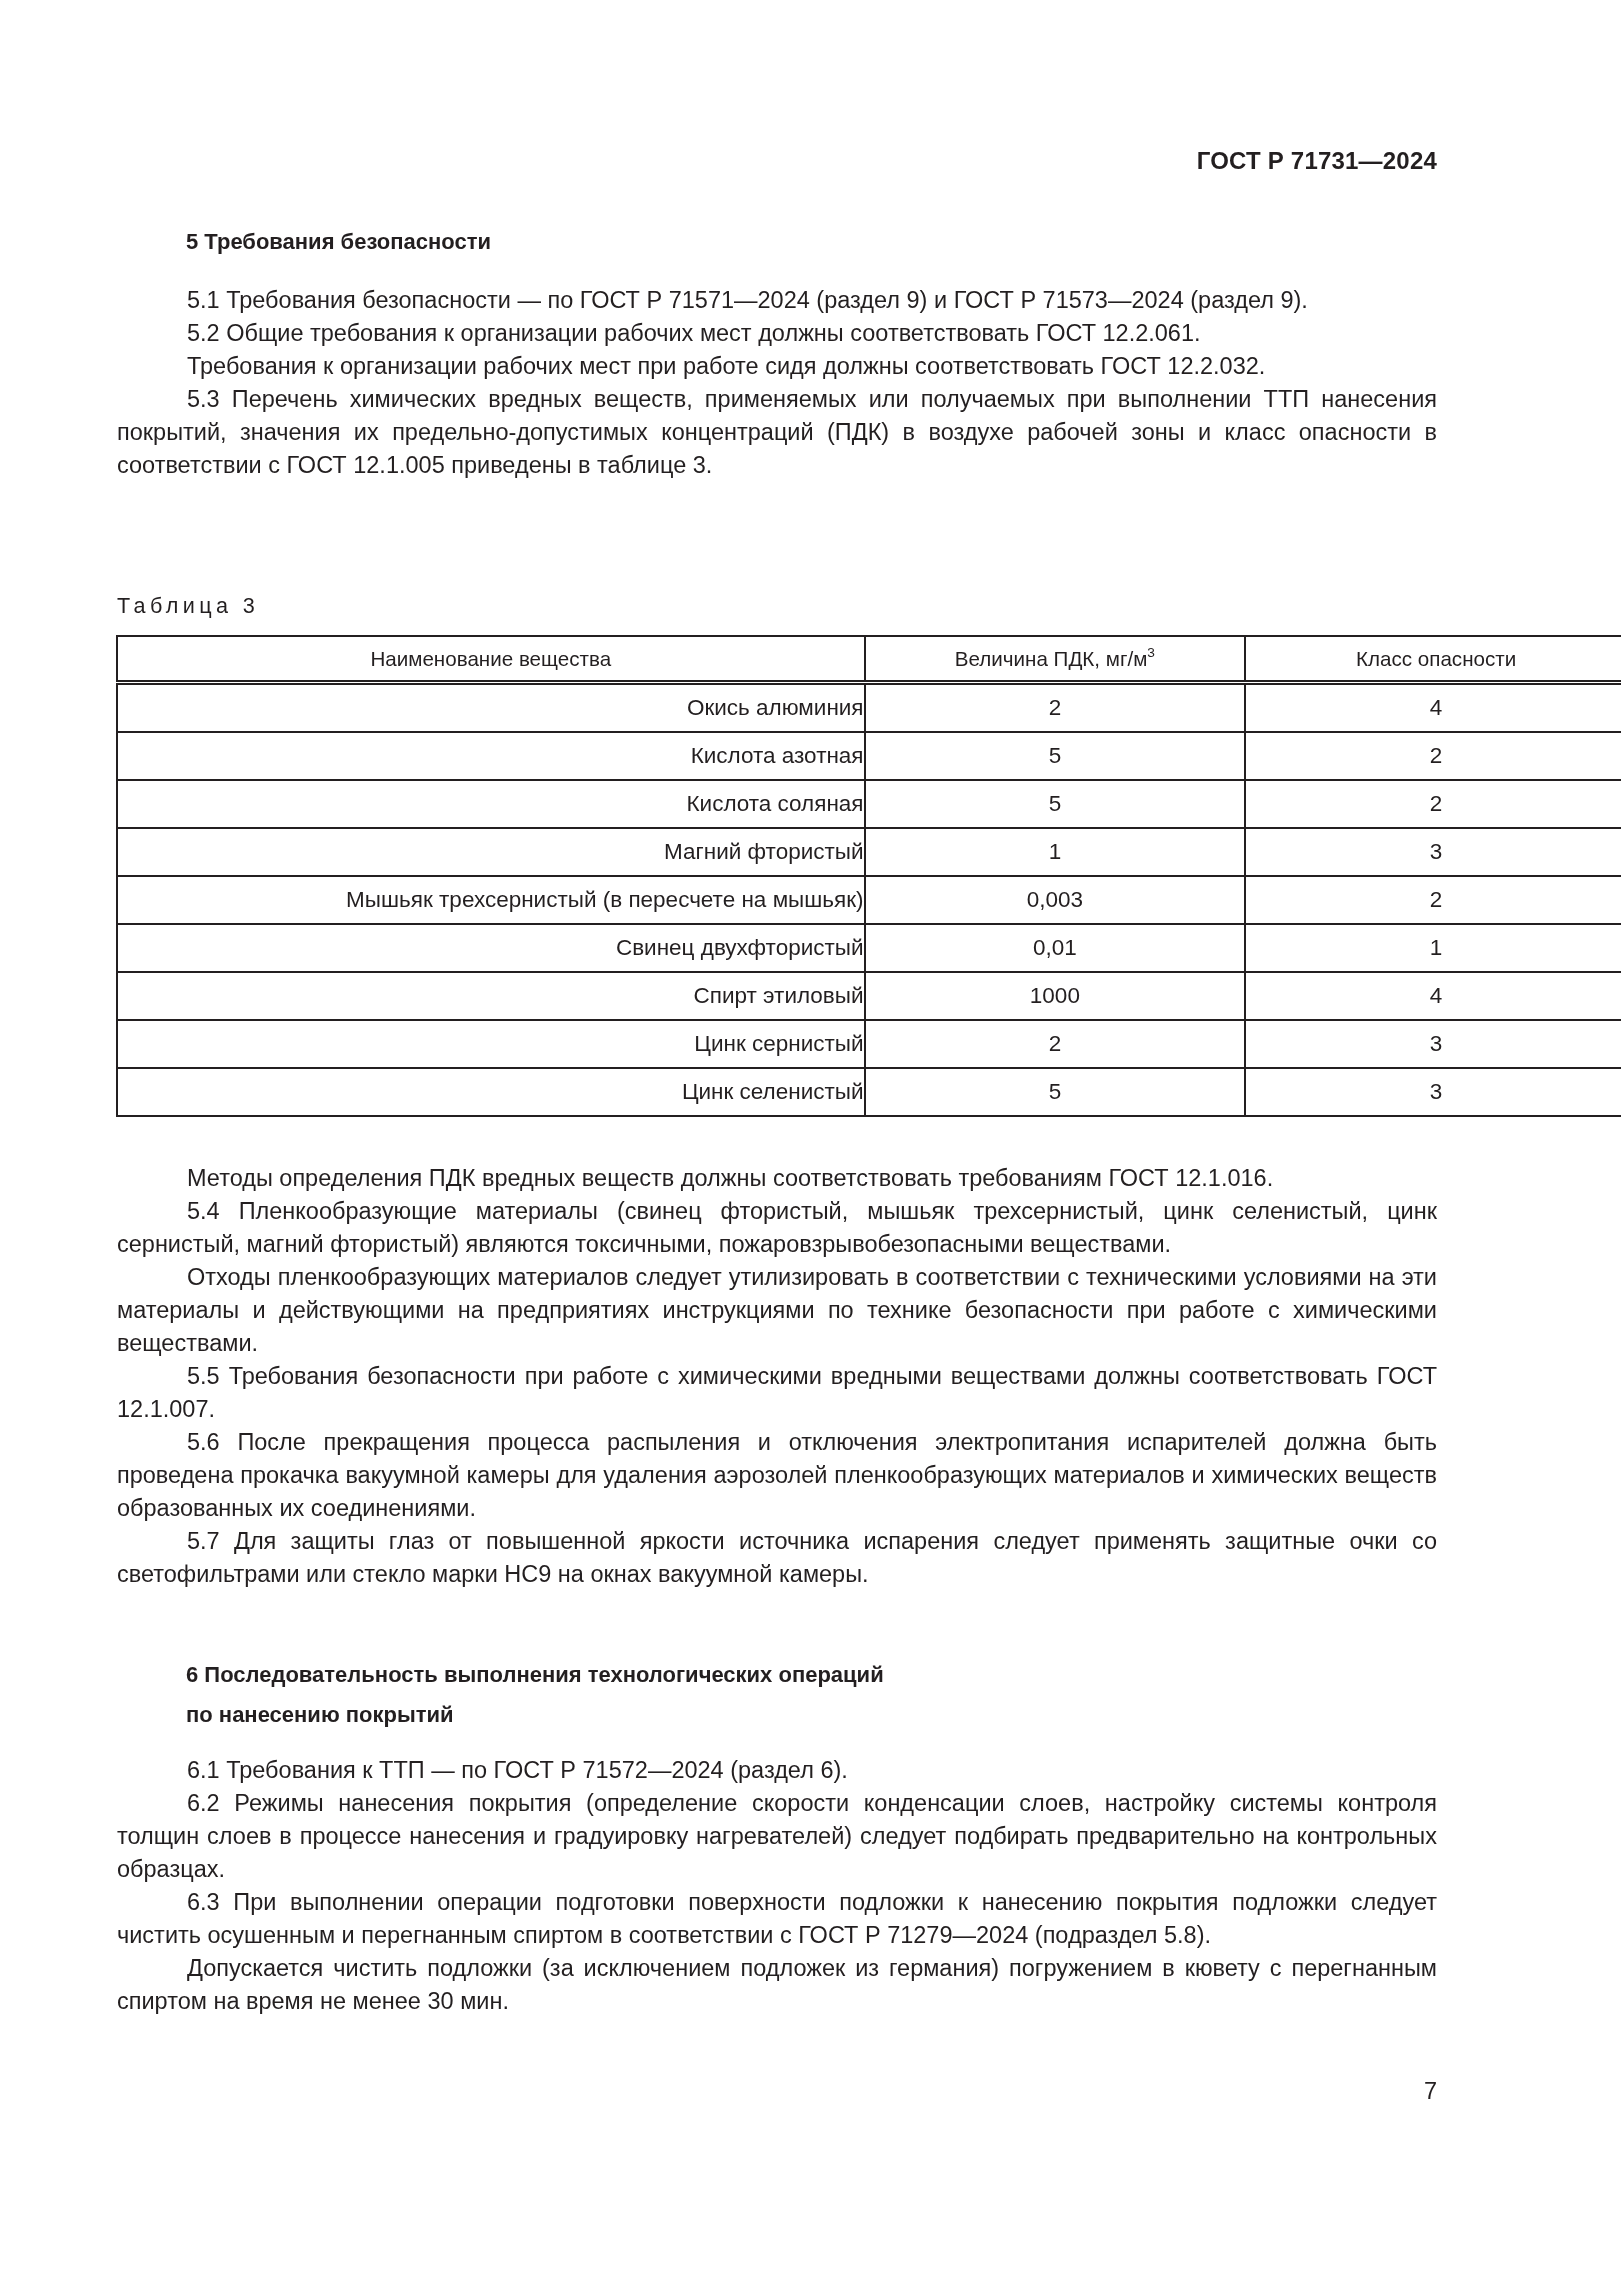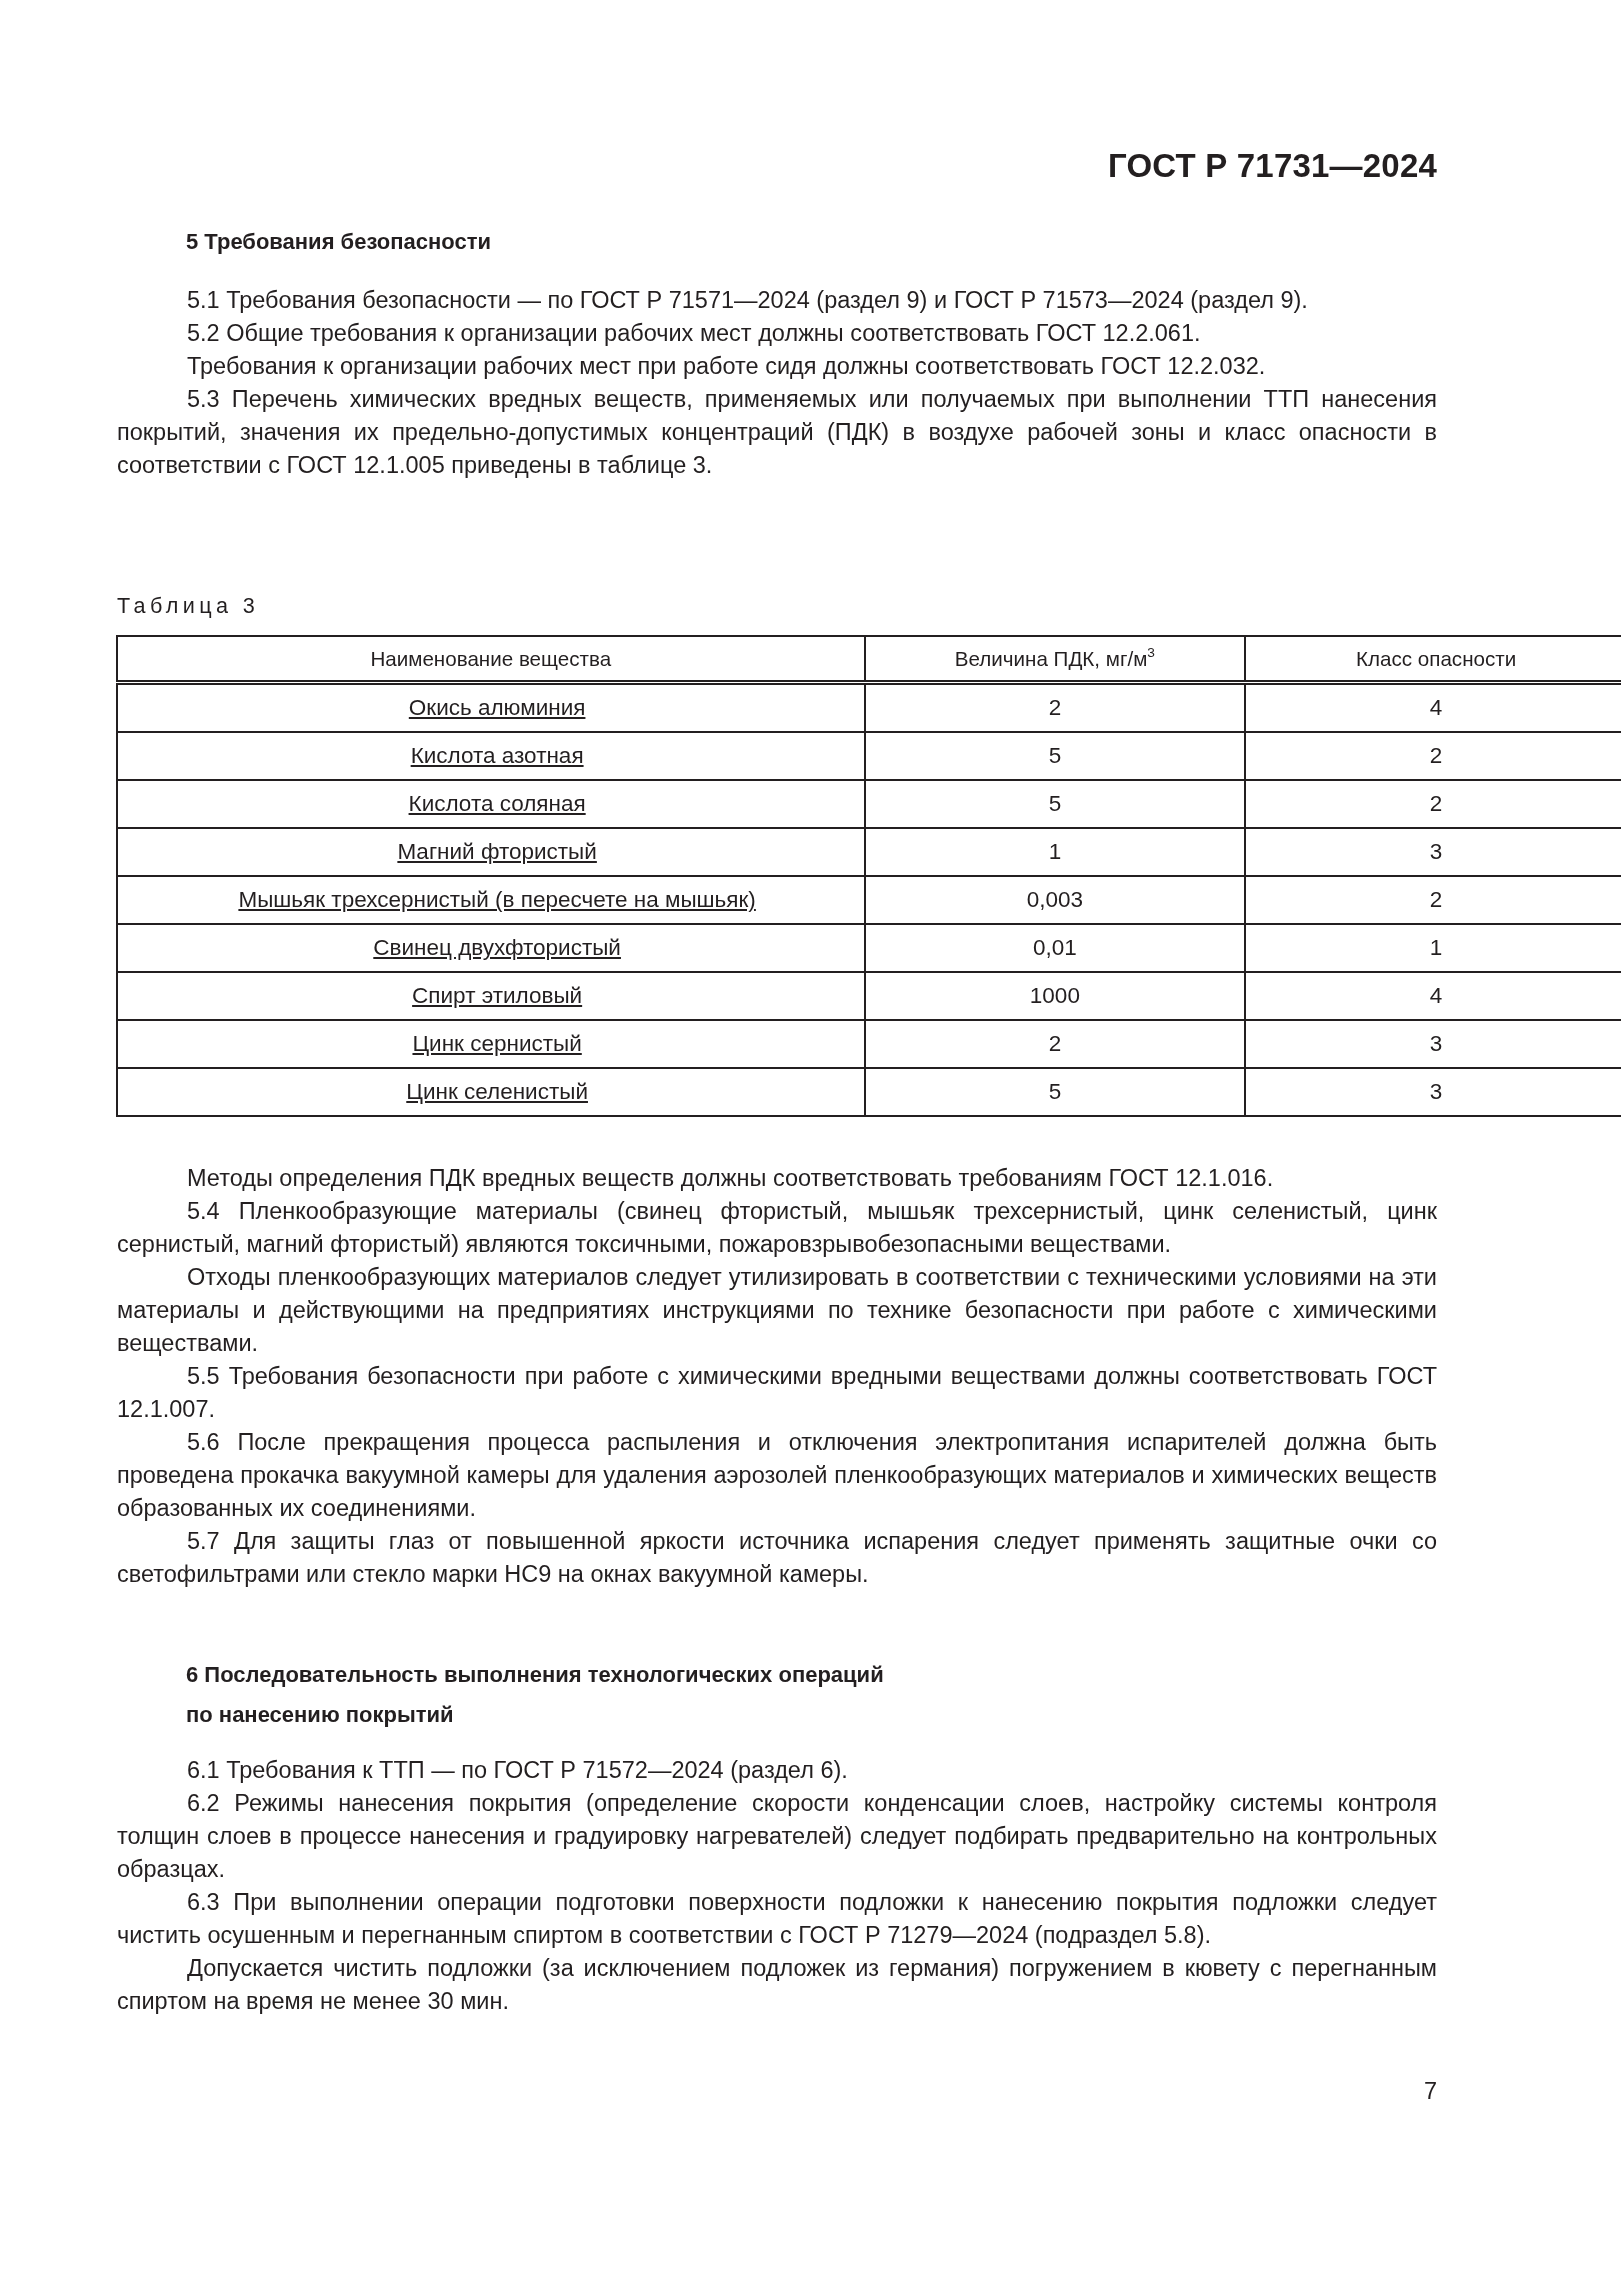--- a/index.html
+++ b/index.html
@@ -3,21 +3,21 @@
   <meta charset="utf-8">
   <style>
     html, body { margin: 0; padding: 0; background: #ffffff; }
     body {
       width: 1621px; height: 2293px; position: relative; overflow: hidden;
       font-family: "Liberation Sans", "DejaVu Sans", sans-serif;
       color: #231f20;
     }
     .page-header {
       position: absolute; top: 147px; right: 184px;
-      font-weight: bold; font-size: 33px; letter-spacing: 0.2px;
+      font-weight: bold; font-size: 24px; letter-spacing: 0.2px;
     }
     .section-title {
       position: absolute; left: 186px; font-weight: bold; font-size: 22px;
       line-height: 40px; margin: 0;
     }
     .text-block {
       position: absolute; left: 117px; width: 1320px;
       font-size: 23.5px; line-height: 33px; text-align: justify;
     }
     .text-block p { margin: 0; text-indent: 70px; }
@@ -31,21 +31,21 @@
     }
     table.data-table th, table.data-table td {
       border-left: 2px solid #231f20; border-right: 2px solid #231f20;
       border-top: 2.9px solid #231f20; padding: 0;
       height: 46px; vertical-align: middle;
     }
     table.data-table th {
       font-weight: normal; font-size: 20.6px; text-align: center; height: 43px;
       border-bottom: 5.9px double #231f20;
     }
-    table.data-table td.name { text-align: center; padding-left: 12.7px; text-decoration: underline; }
+    table.data-table td.name { text-align: right; padding-left: 12.7px; }
     table.data-table td.num { text-align: center; }
     sup { font-size: 13.7px; vertical-align: 8.8px; line-height: 0; }
     .page-number {
       position: absolute; right: 184px; top: 2078px; font-size: 23.5px;
     }
   </style>
 </head>
 <body>
 
 <div class="page-header">ГОСТ Р 71731—2024</div>

